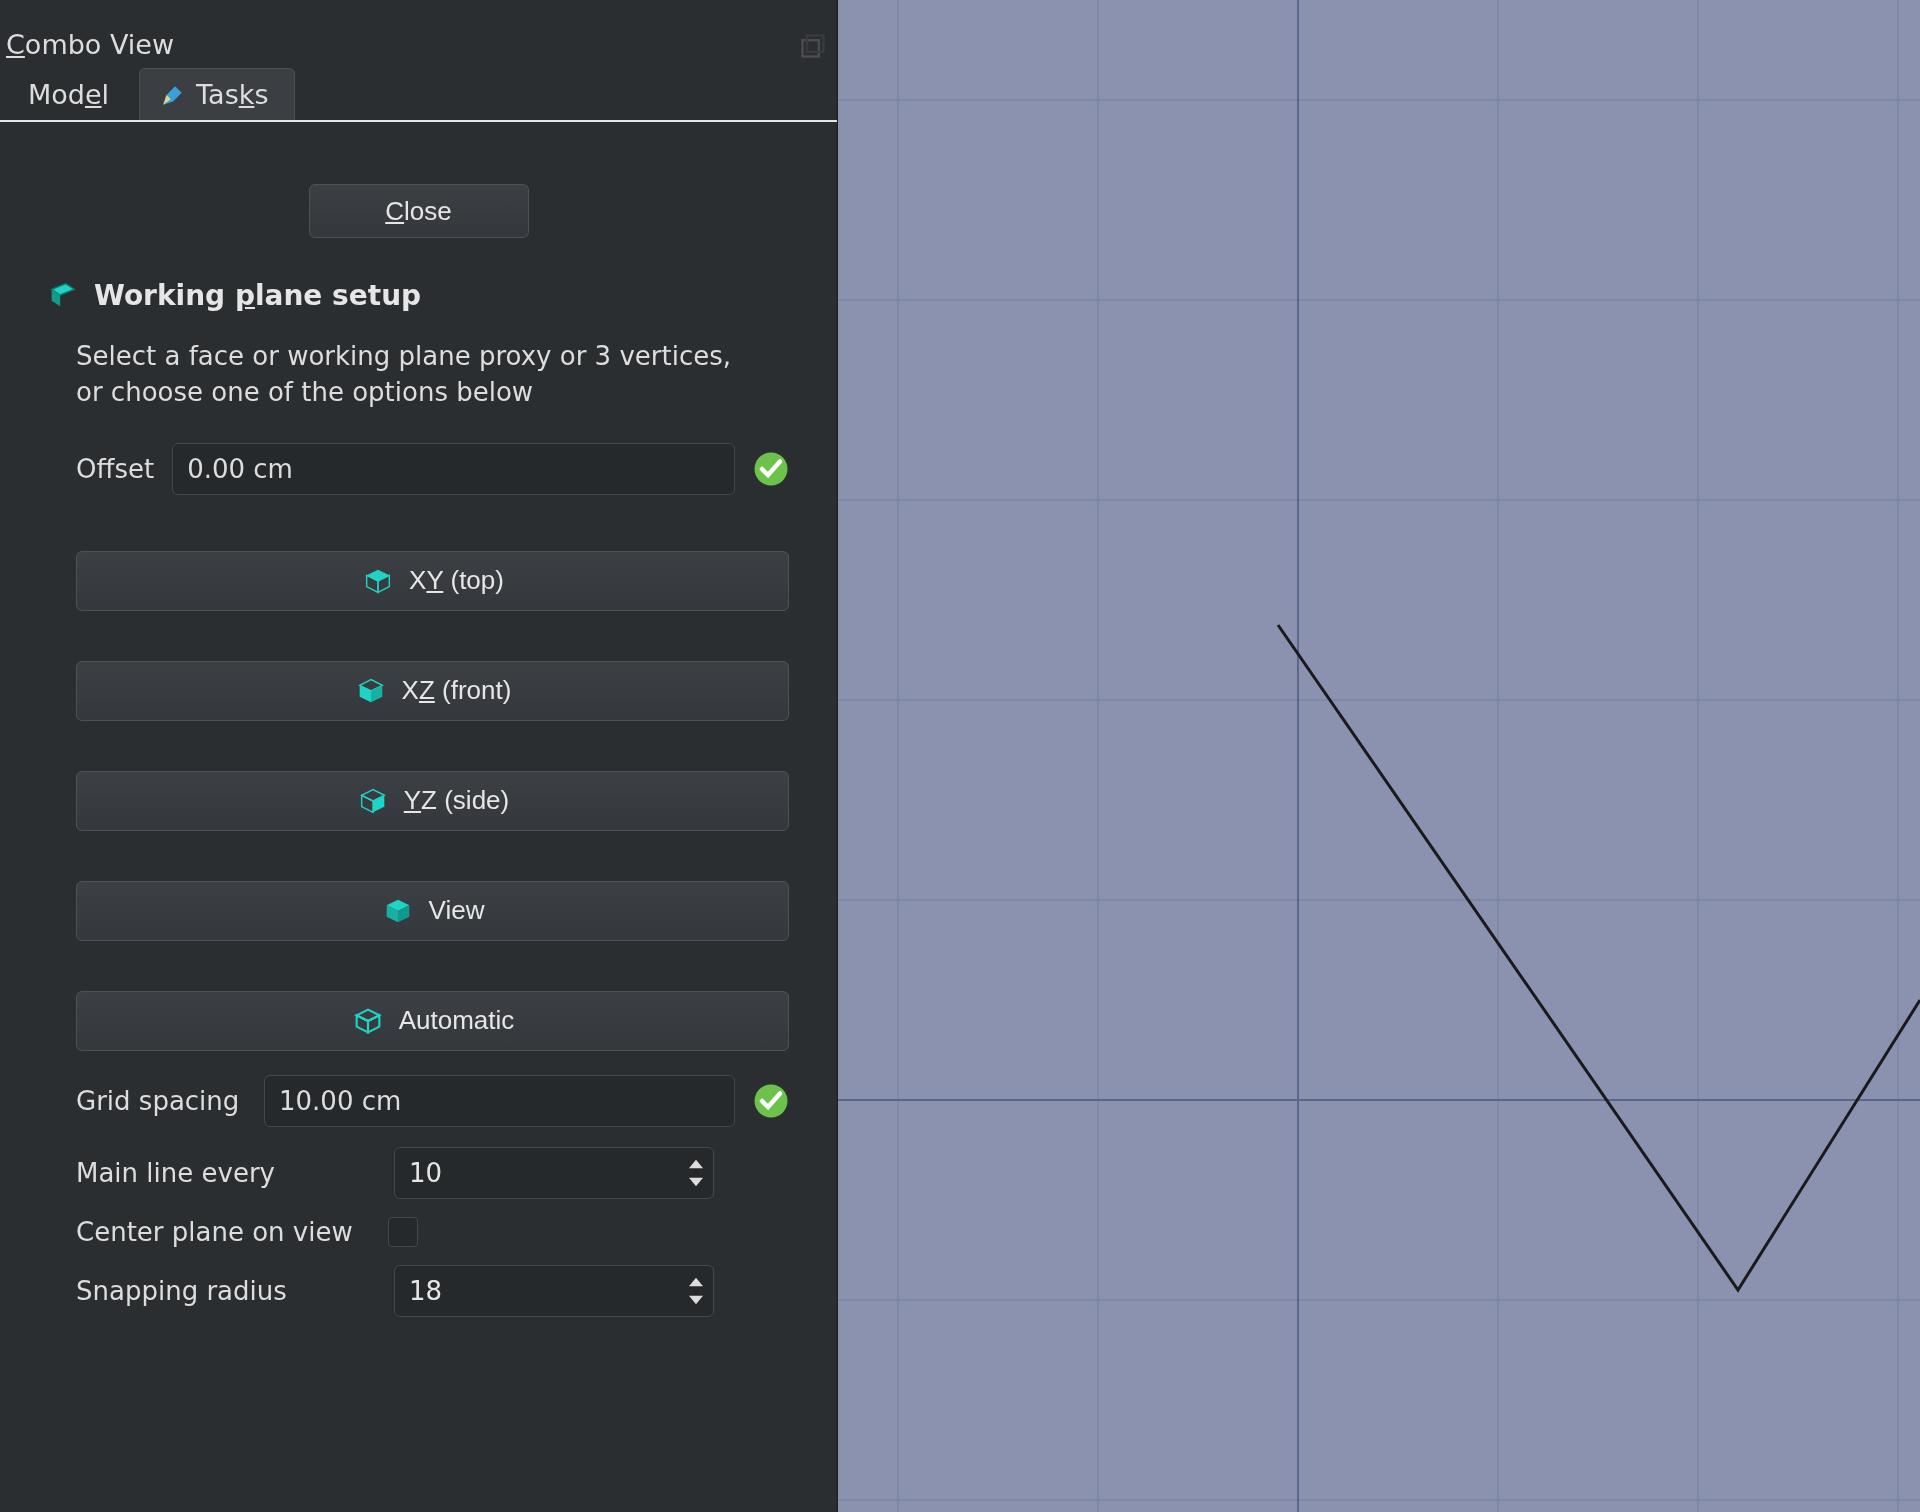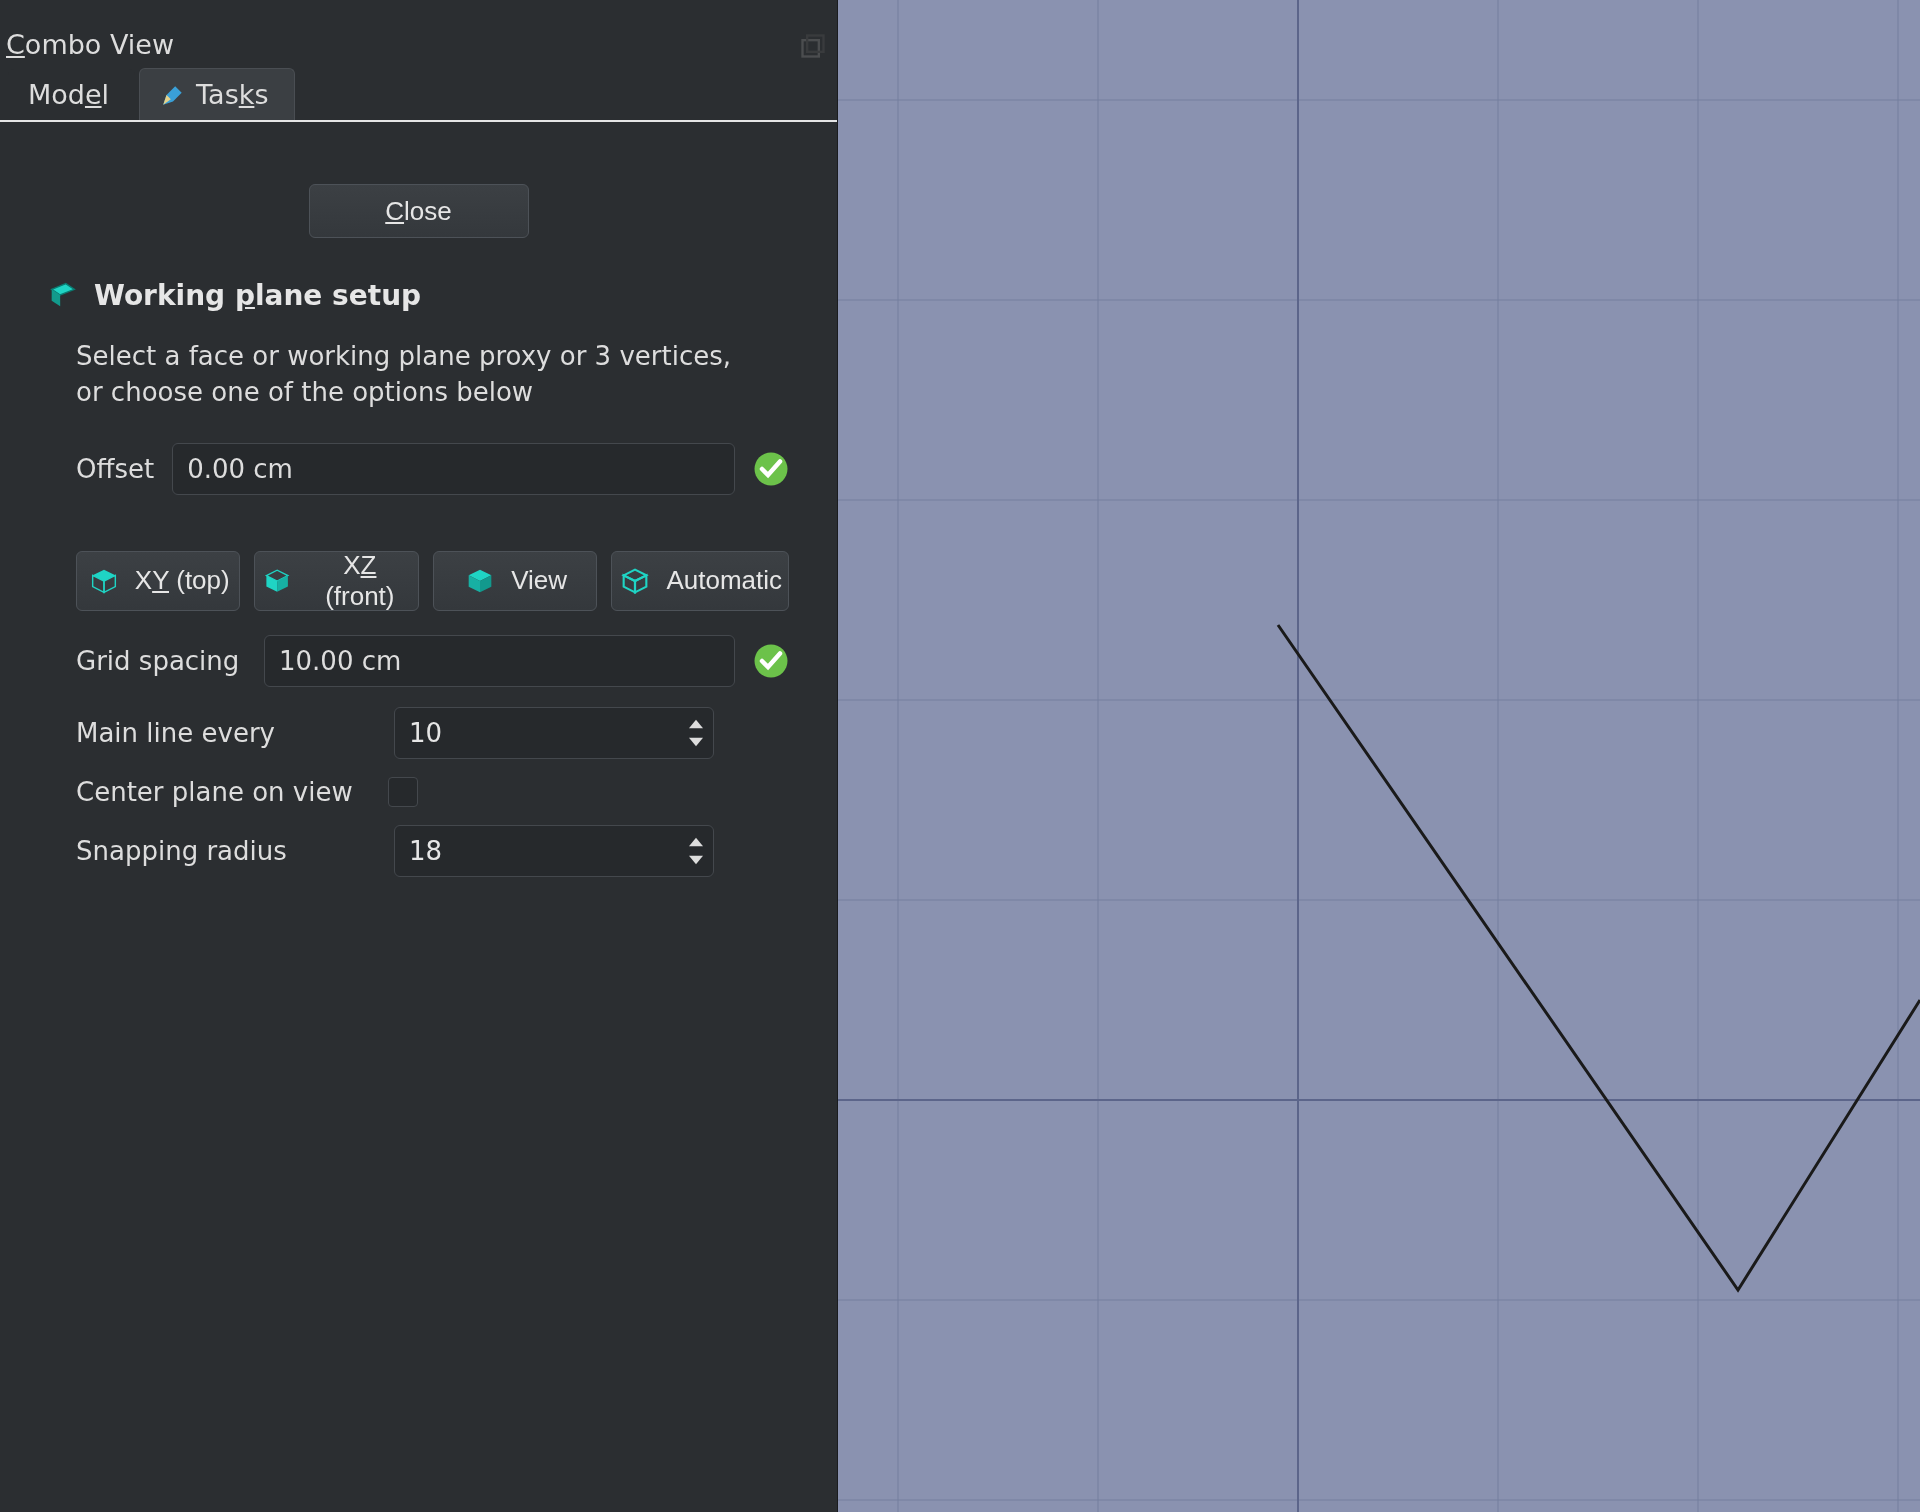--- a/index.html
+++ b/index.html
@@ -147,21 +147,21 @@
     box-sizing:border-box;
   }
   .row .check {
     width: 36px; height: 36px;
   }
   .check svg{width:100%;height:100%;}
   
   .plane-buttons {
     margin: 8px 38px 24px 66px;
     display:flex;
-    flex-direction:row;
+    flex-direction:column;
     gap: 14px;
   }
   .btn-plane {
     height: 60px;
     width: 100%;
   }
   .cube { width: 34px; height: 34px; }
   .cube svg{width:100%;height:100%;}
   
   .spin-row {
@@ -303,20 +303,30 @@
         </button>
         <button class="btn btn-plane">
           <span class="cube">
             <svg viewBox="0 0 24 24">
                 <polygon points="4,8 12,4 20,8 12,12" fill="none" stroke="#1fd4c4"></polygon>
                 <polygon points="4,8 12,12 12,20 4,16" fill="#1fd4c4"></polygon>
                 <polygon points="20,8 12,12 12,20 20,16" fill="#17b0a3"></polygon>
               </svg>
           </span>
           <span><span>X</span><span class="ul">Z</span><span> (front)</span></span>
+        </button>
+        <button class="btn btn-plane">
+          <span class="cube">
+            <svg viewBox="0 0 24 24">
+                <polygon points="4,8 12,4 20,8 12,12" fill="none" stroke="#1fd4c4"></polygon>
+                <polygon points="4,8 12,12 12,20 4,16" fill="none" stroke="#1fd4c4"></polygon>
+                <polygon points="20,8 12,12 12,20 20,16" fill="#1fd4c4"></polygon>
+              </svg>
+          </span>
+          <span><span></span><span class="ul">Y</span><span>Z (side)</span></span>
         </button>
         <button class="btn btn-plane">
           <span class="cube">
             <svg viewBox="0 0 24 24">
                 <polygon points="4,8 12,4 20,8 12,12" fill="#1fd4c4"></polygon>
                 <polygon points="4,8 12,12 12,20 4,16" fill="#17b0a3"></polygon>
                 <polygon points="20,8 12,12 12,20 20,16" fill="#12998d"></polygon>
               </svg>
           </span>
           <span>View</span>

